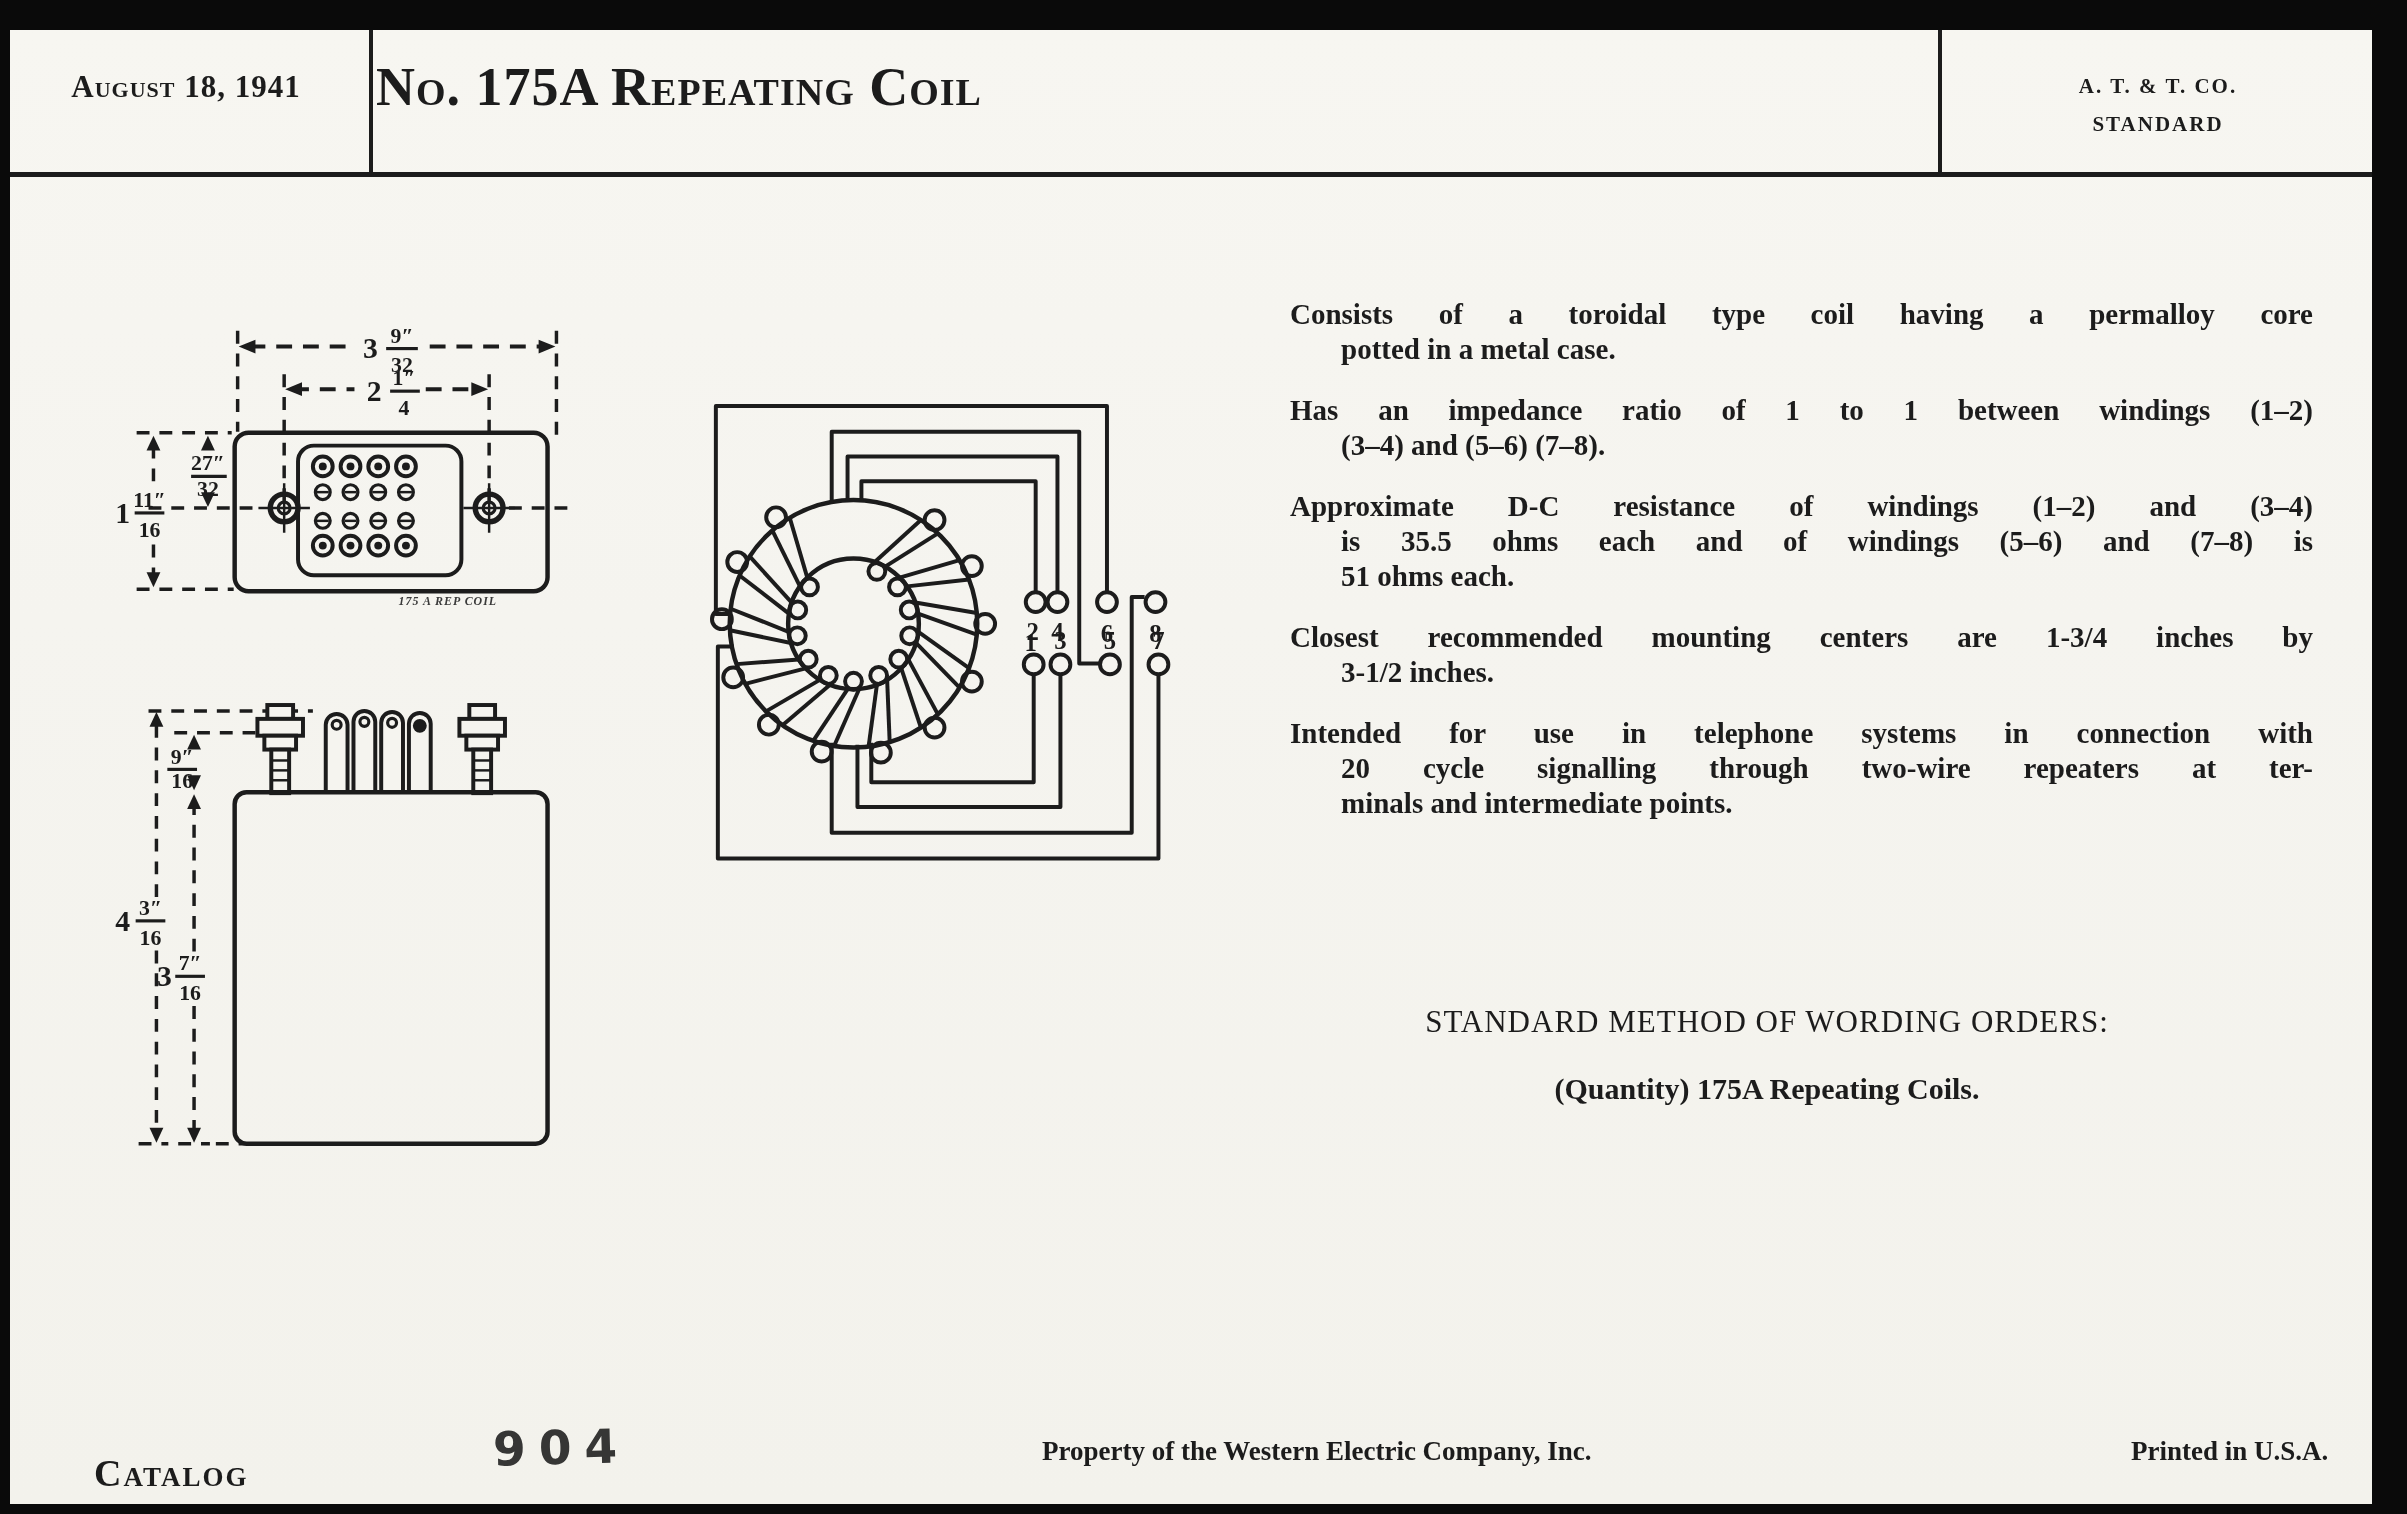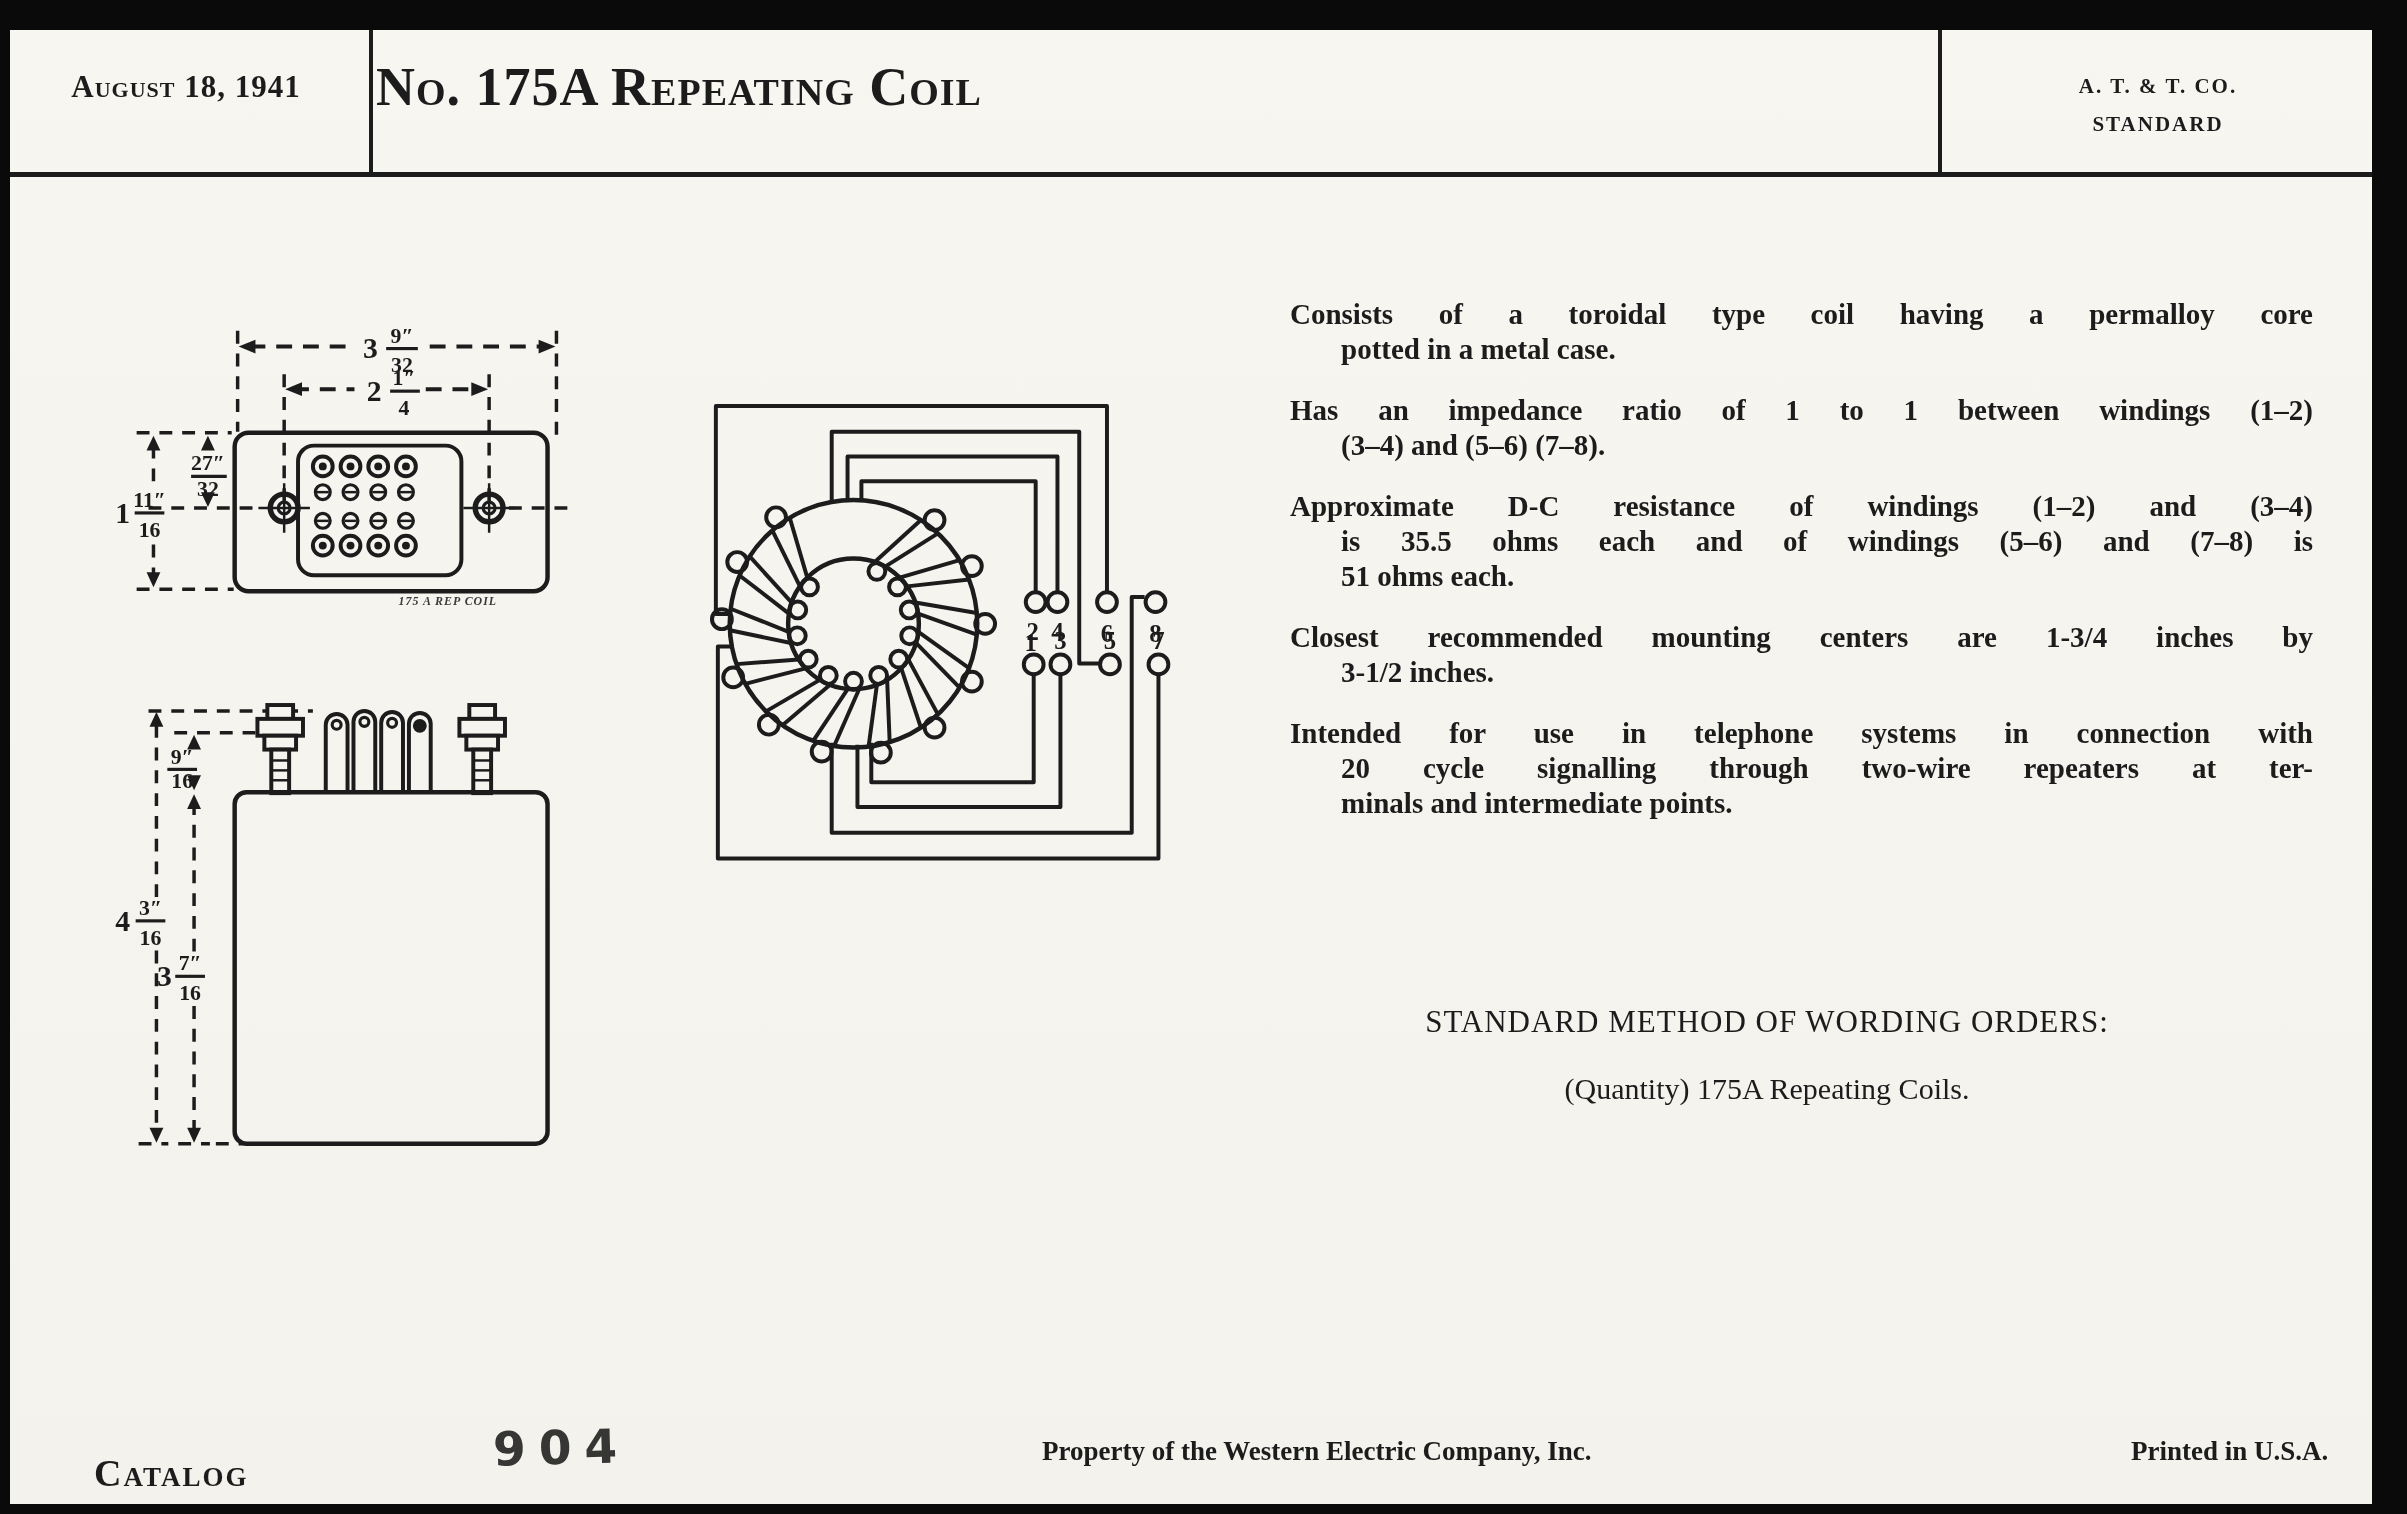--- a/index.html
+++ b/index.html
@@ -41,21 +41,21 @@
   .desc{position:absolute;left:1290px;top:297px;width:1023px;}
   .para{margin:0 0 26px 0;}
   .ln{
     font-size:29px;line-height:35px;font-weight:700;white-space:nowrap;
   }
   .ln.just{white-space:normal;text-align:justify;text-align-last:justify;}
   .ln.rest{padding-left:51px;font-family:Liberation Serif, serif;}
   
   .ordering{position:absolute;left:1255px;top:1004px;width:1024px;text-align:center;}
   .ordering .head{font-size:31px;font-weight:400;letter-spacing:1px;}
-  .ordering .example{font-size:30px;font-weight:400;margin-top:32px;}
+  .ordering .example{font-size:30px;font-weight:700;margin-top:32px;}
   
   .f-catalog{
     position:absolute;left:94px;top:1443px;font-size:38px;font-weight:700;
     font-variant-caps:small-caps;letter-spacing:2px;margin-top:8px;
   }
   .f-no{
     position:absolute;left:364px;top:1511px;
     font-family:"Liberation Sans","DejaVu Sans",sans-serif;
     font-size:41px;font-weight:700;letter-spacing:4px;color:#7dd3fc;
   }

